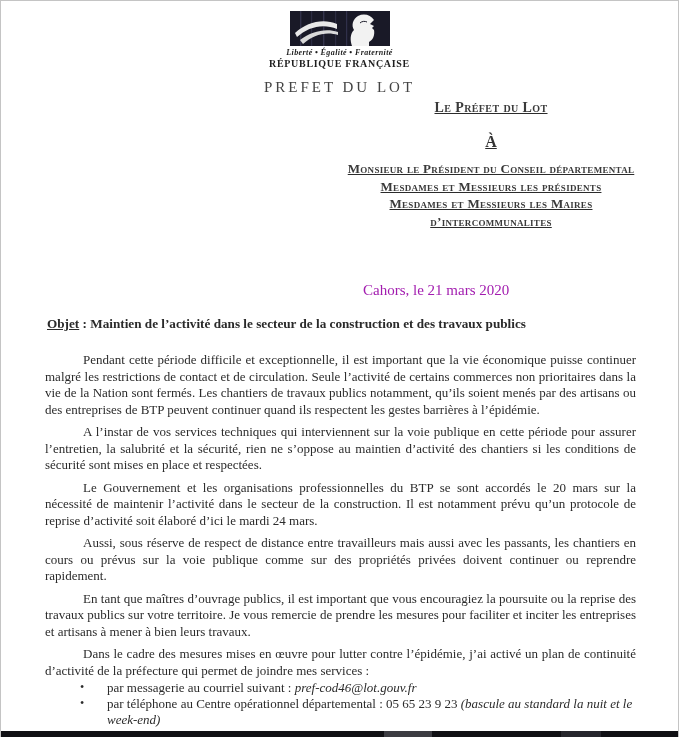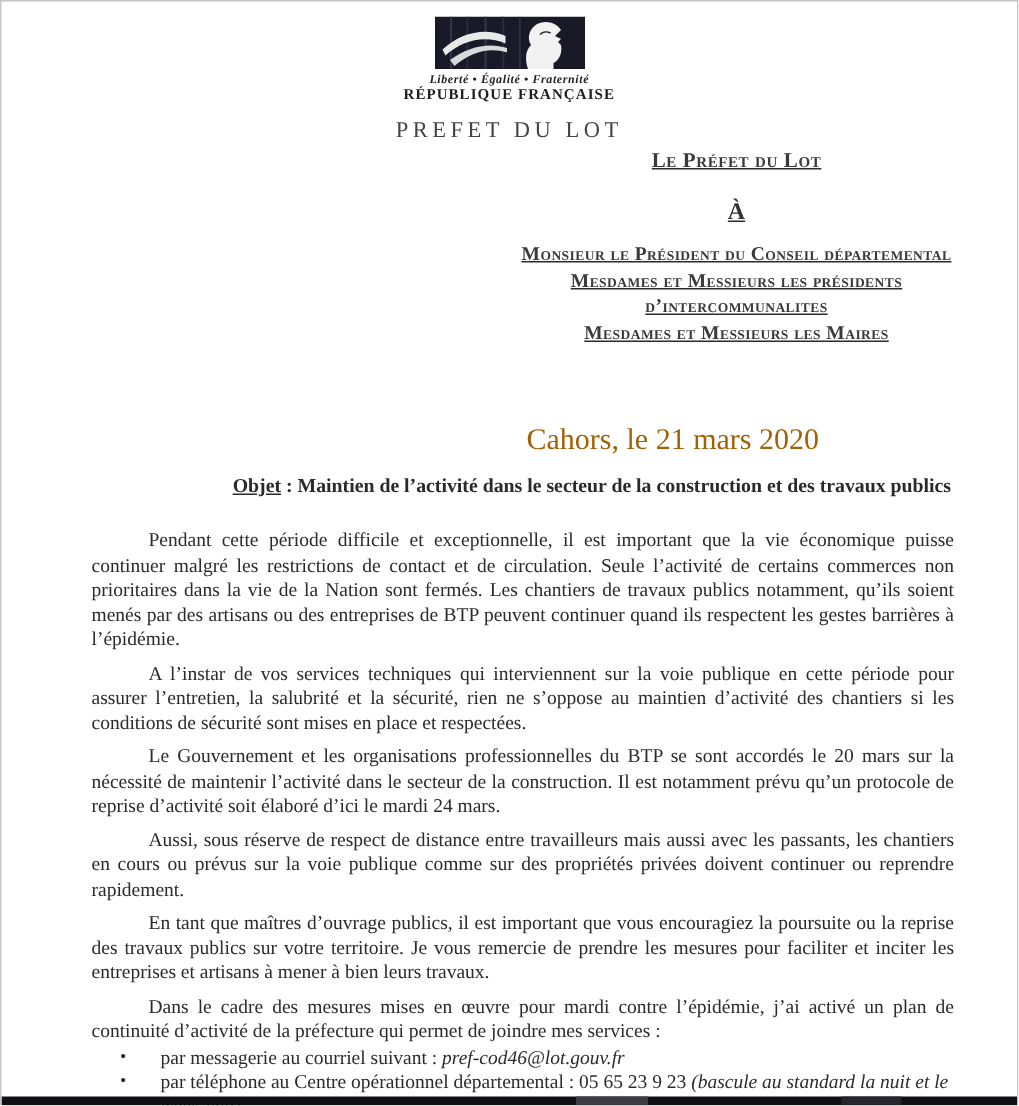--- a/index.html
+++ b/index.html
@@ -35,30 +35,30 @@
     font-variant: small-caps; font-weight: bold;
     font-size: 14px; color: #3a3a3a; letter-spacing: 0.4px;
   }
   .a-line { font-weight: bold; font-size: 16px; color: #333; margin-top: 17px; }
   .recipients { margin-top: 9px; }
   .recipient {
     font-variant: small-caps; font-weight: bold;
     font-size: 13px; line-height: 17.5px; color: #3a3a3a; letter-spacing: 0.3px;
   }
   
-  .dateline { position: absolute; top: 281px; left: 350px; font-size: 20px; color: #a16207; }
+  .dateline { position: absolute; top: 281px; left: 362px; font-size: 15px; color: #a21caf; }
   .subject {
     position: absolute; top: 315px; left: 46px; right: 44px;
-    font-size: 13.2px; font-weight: bold; color: #2a2a2a; text-align: right;
+    font-size: 13.2px; font-weight: bold; color: #2a2a2a;
   }
   .subject .label { text-decoration: underline; }
   
   .bodytext { position: absolute; top: 351px; left: 44px; right: 42px; }
   .bodytext p {
-    margin: 0 0 6px 16px;
+    margin: 0 0 6px 0;
     font-size: 13px; line-height: 16.5px;
     text-align: justify; text-indent: 38px;
     color: #2b2b2b;
   }
   .bodytext p.last { margin-bottom: 1px; }
   ul.contact-list { margin: 1px 0 0 0; padding: 0 0 0 62px; list-style: none; }
   ul.contact-list li {
     position: relative;
     font-size: 13px; line-height: 16px; color: #2b2b2b;
     text-align: left;
@@ -96,38 +96,38 @@
     <div class="republique">RÉPUBLIQUE FRANÇAISE</div>
     <div class="prefet">PREFET DU LOT</div>
   </div>
 
   <div class="addr-col">
     <div class="sender">Le Préfet du Lot</div>
     <div class="a-line">À</div>
     <div class="recipients">
       <div class="recipient">Monsieur le Président du Conseil départemental</div>
       <div class="recipient">Mesdames et Messieurs les présidents</div>
+      <div class="recipient">Mesdames et Messieurs les Maires</div>
       <div class="recipient">d’intercommunalites</div>
-      <div class="recipient">Mesdames et Messieurs les Maires</div>
     </div>
   </div>
 
   <div class="dateline">Cahors, le 21 mars 2020</div>
 
   <div class="subject">
     <span class="label">Objet</span><span> : </span><span>Maintien de l’activité dans le secteur de la construction et des travaux publics</span>
   </div>
 
   <div class="bodytext">
     <p>Pendant cette période difficile et exceptionnelle, il est important que la vie économique puisse continuer malgré les restrictions de contact et de circulation. Seule l’activité de certains commerces non prioritaires dans la vie de la Nation sont fermés. Les chantiers de travaux publics notamment, qu’ils soient menés par des artisans ou des entreprises de BTP peuvent continuer quand ils respectent les gestes barrières à l’épidémie.</p>
     <p>A l’instar de vos services techniques qui interviennent sur la voie publique en cette période pour assurer l’entretien, la salubrité et la sécurité, rien ne s’oppose au maintien d’activité des chantiers si les conditions de sécurité sont mises en place et respectées.</p>
     <p>Le Gouvernement et les organisations professionnelles du BTP se sont accordés le 20 mars sur la nécessité de maintenir l’activité dans le secteur de la construction. Il est notamment prévu qu’un protocole de reprise d’activité soit élaboré d’ici le mardi 24 mars.</p>
     <p>Aussi, sous réserve de respect de distance entre travailleurs mais aussi avec les passants, les chantiers en cours ou prévus sur la voie publique comme sur des propriétés privées doivent continuer ou reprendre rapidement.</p>
     <p>En tant que maîtres d’ouvrage publics, il est important que vous encouragiez la poursuite ou la reprise des travaux publics sur votre territoire. Je vous remercie de prendre les mesures pour faciliter et inciter les entreprises et artisans à mener à bien leurs travaux.</p>
-    <p class="last">Dans le cadre des mesures mises en œuvre pour mardi contre l’épidémie, j’ai activé un plan de continuité d’activité de la préfecture qui permet de joindre mes services :</p>
+    <p class="last">Dans le cadre des mesures mises en œuvre pour lutter contre l’épidémie, j’ai activé un plan de continuité d’activité de la préfecture qui permet de joindre mes services :</p>
     <ul class="contact-list">
       <li><span>par messagerie au courriel suivant : </span><span class="it">pref-cod46@lot.gouv.fr</span></li>
       <li><span>par téléphone au Centre opérationnel départemental : 05 65 23 9 23 </span><span class="it">(bascule au standard la nuit et le week-end)</span></li>
     </ul>
   </div>
 
   <div class="scan-bar">
     <div class="seg1"></div>
     <div class="seg2"></div>
   </div>

